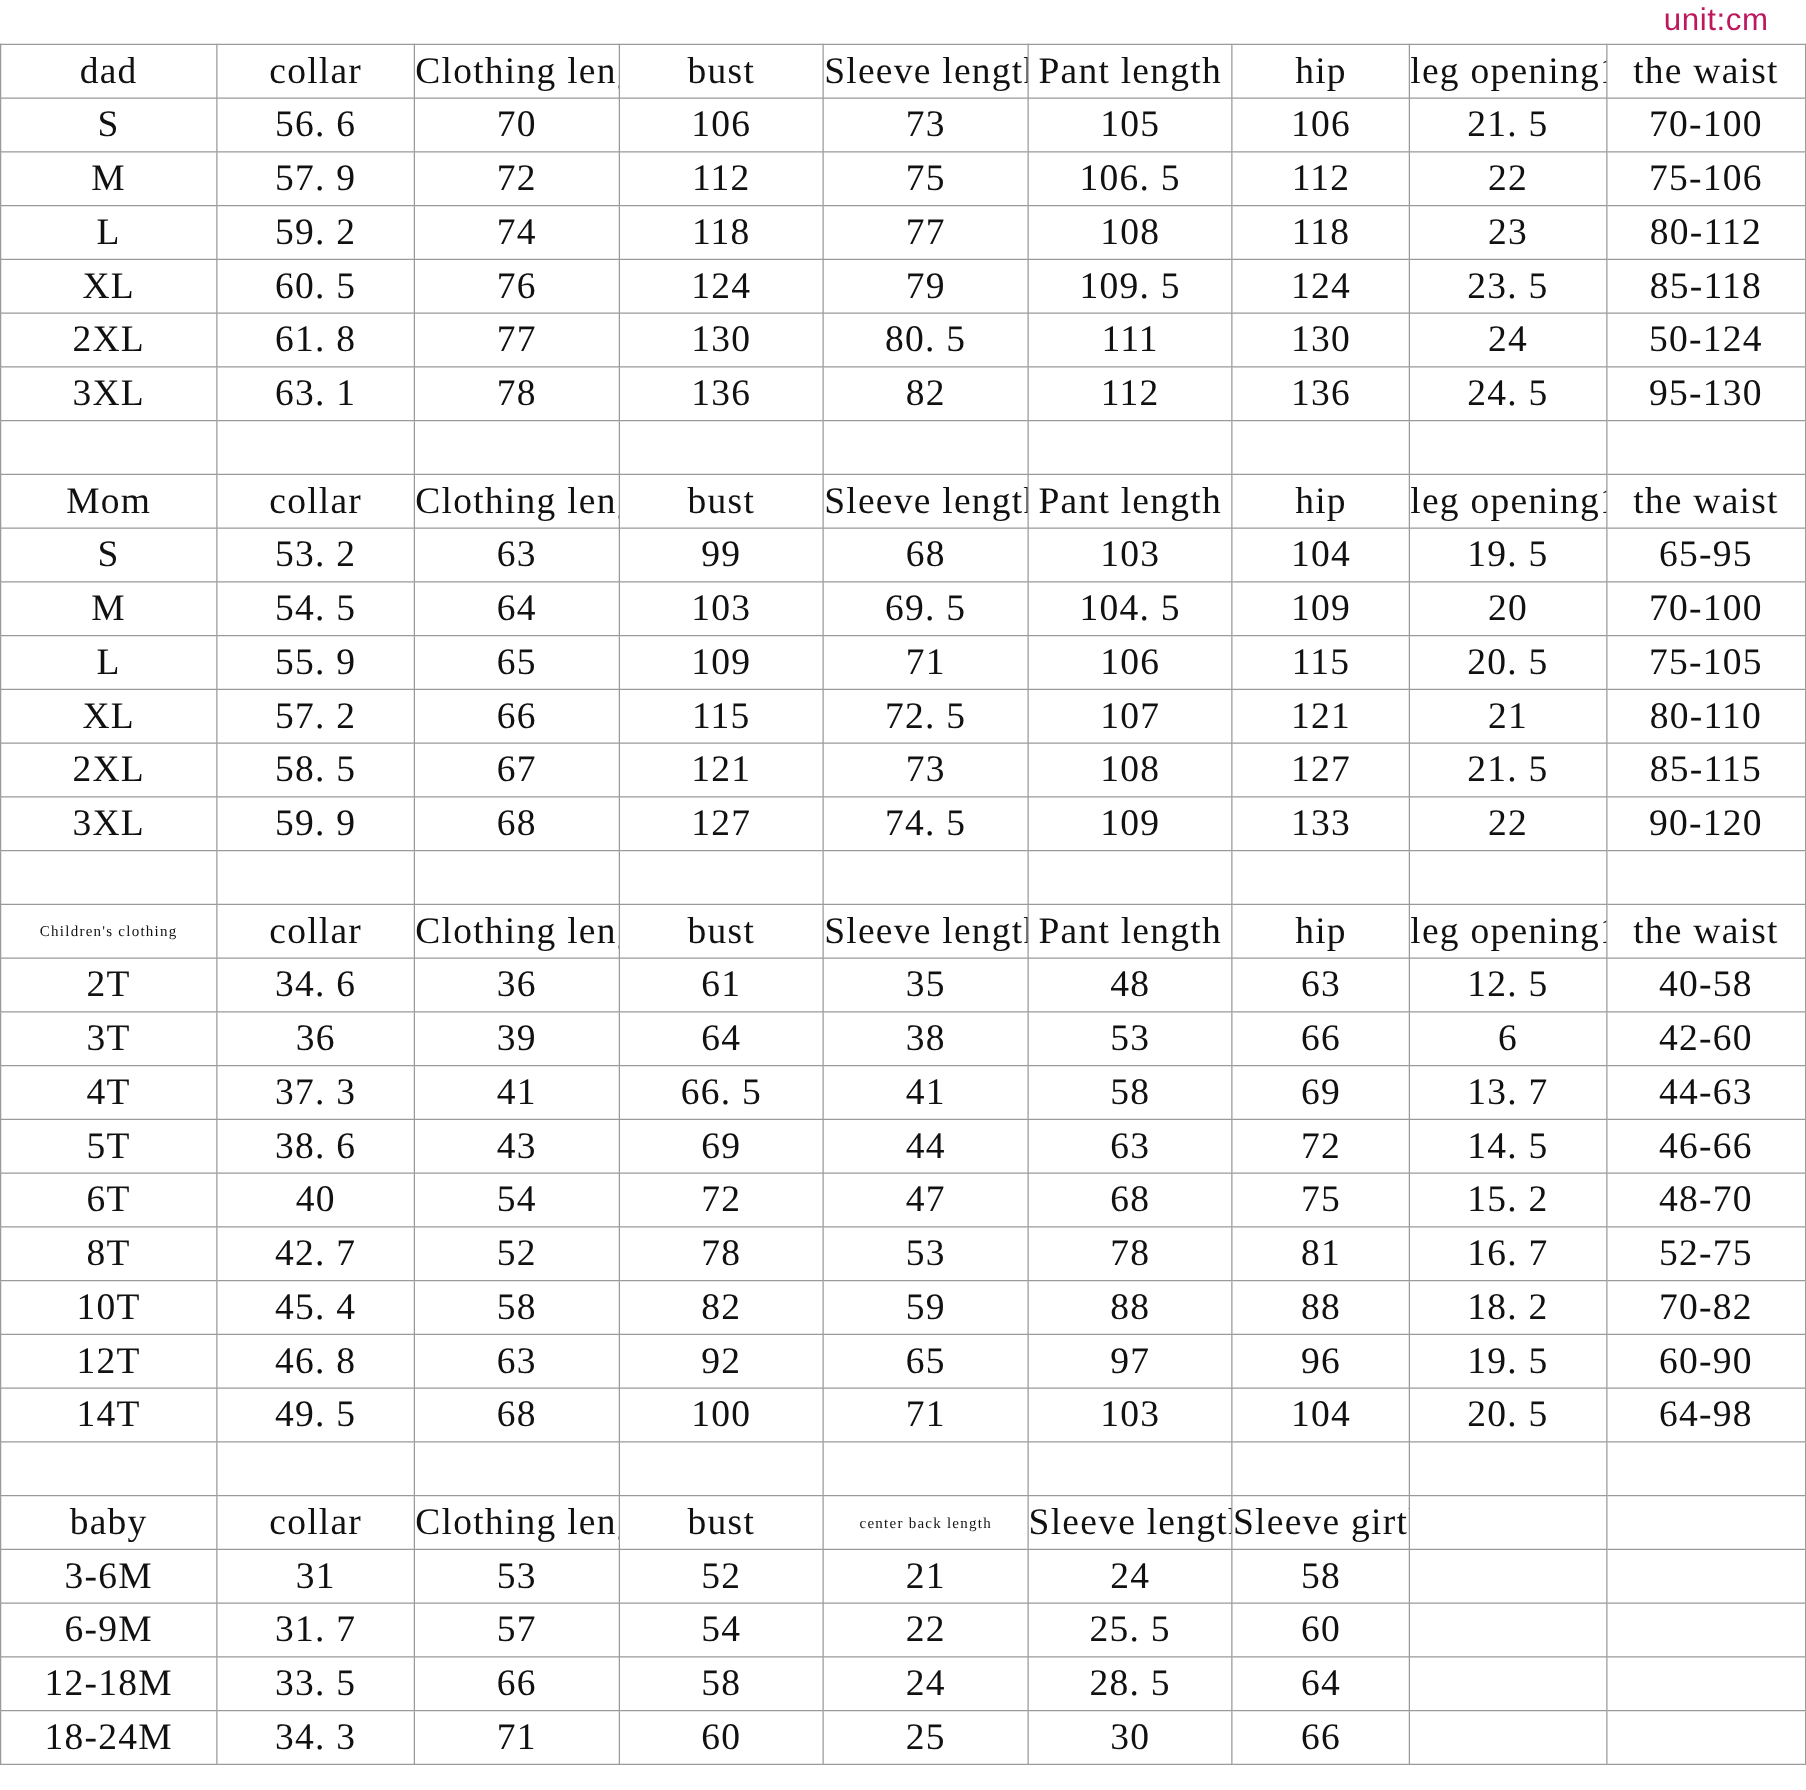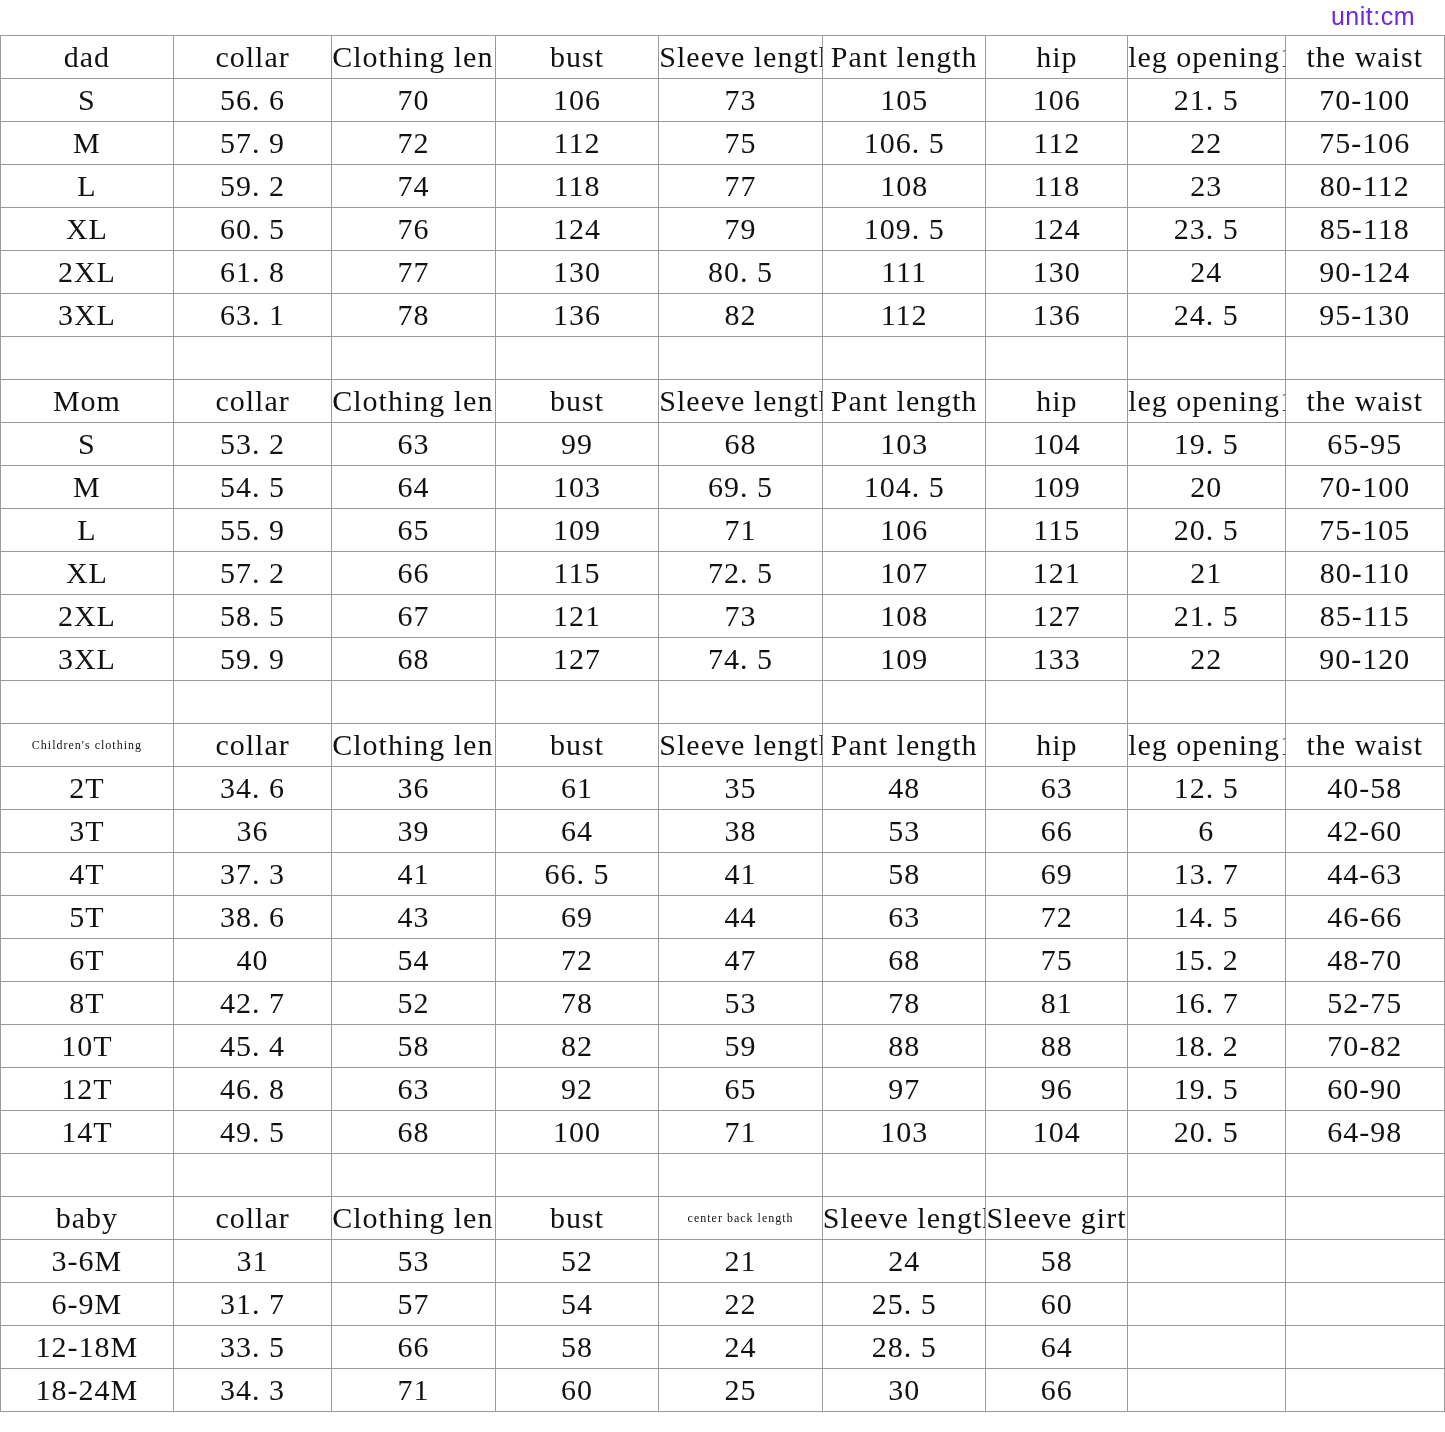--- a/index.html
+++ b/index.html
@@ -17,21 +17,21 @@
   .sheet {
     position: relative;
     width: 1445px;
     height: 1432px;
     box-sizing: border-box;
   }
   .unit-line {
     text-align: right;
     font-family: "Liberation Sans", sans-serif;
     font-size: 25px;
-    color: #6d28d9;
+    color: #be185d;
     padding: 2px 30px 4px 0;
     letter-spacing: 0.5px;
   }
   table.size-table {
     border-collapse: collapse;
     table-layout: fixed;
     width: 1445px;
   }
   table.size-table td {
     border: 1px solid #9a9a9a;
@@ -158,21 +158,21 @@
       </tr>
       <tr>
         <td class="data-cell">2XL</td>
         <td class="data-cell">61. 8</td>
         <td class="data-cell">77</td>
         <td class="data-cell">130</td>
         <td class="data-cell">80. 5</td>
         <td class="data-cell">111</td>
         <td class="data-cell">130</td>
         <td class="data-cell">24</td>
-        <td class="data-cell">90-124</td>
+        <td class="data-cell">50-124</td>
       </tr>
       <tr>
         <td class="data-cell">3XL</td>
         <td class="data-cell">63. 1</td>
         <td class="data-cell">78</td>
         <td class="data-cell">136</td>
         <td class="data-cell">82</td>
         <td class="data-cell">112</td>
         <td class="data-cell">136</td>
         <td class="data-cell">24. 5</td>

